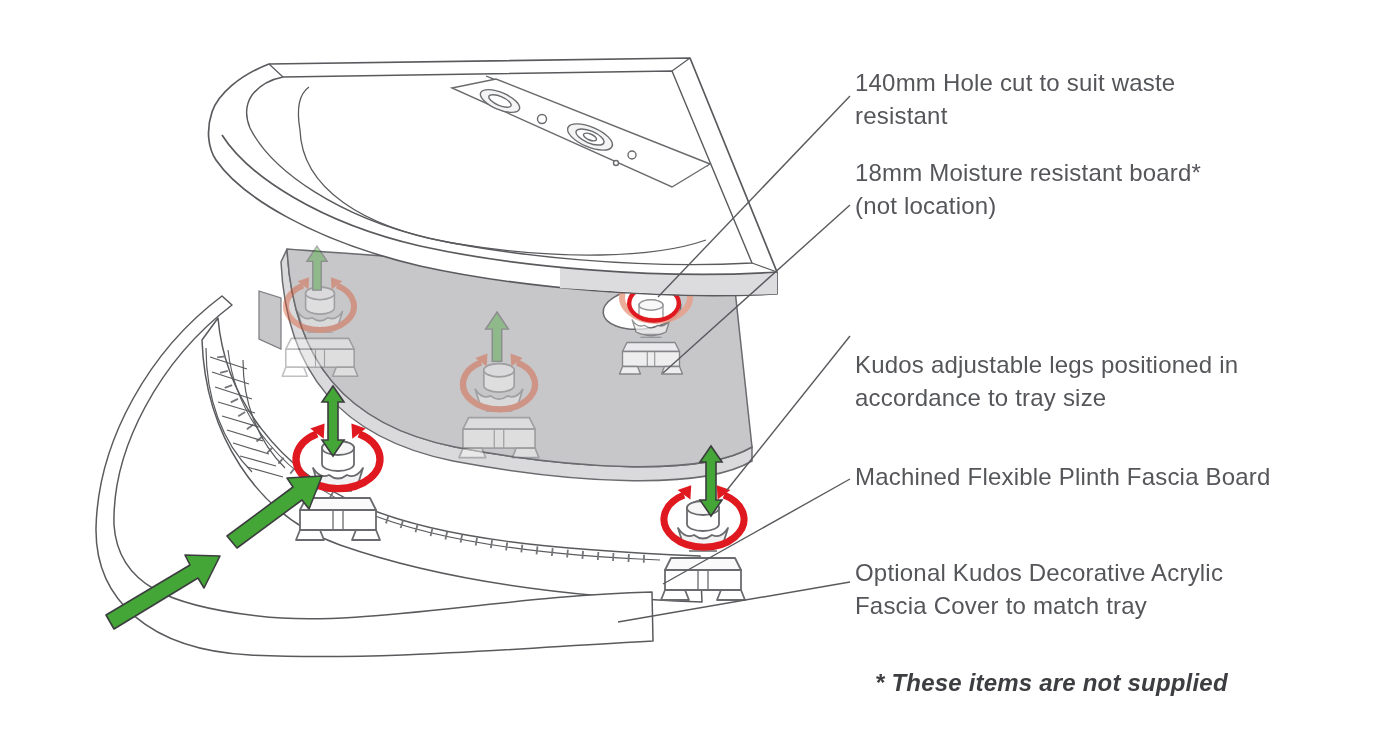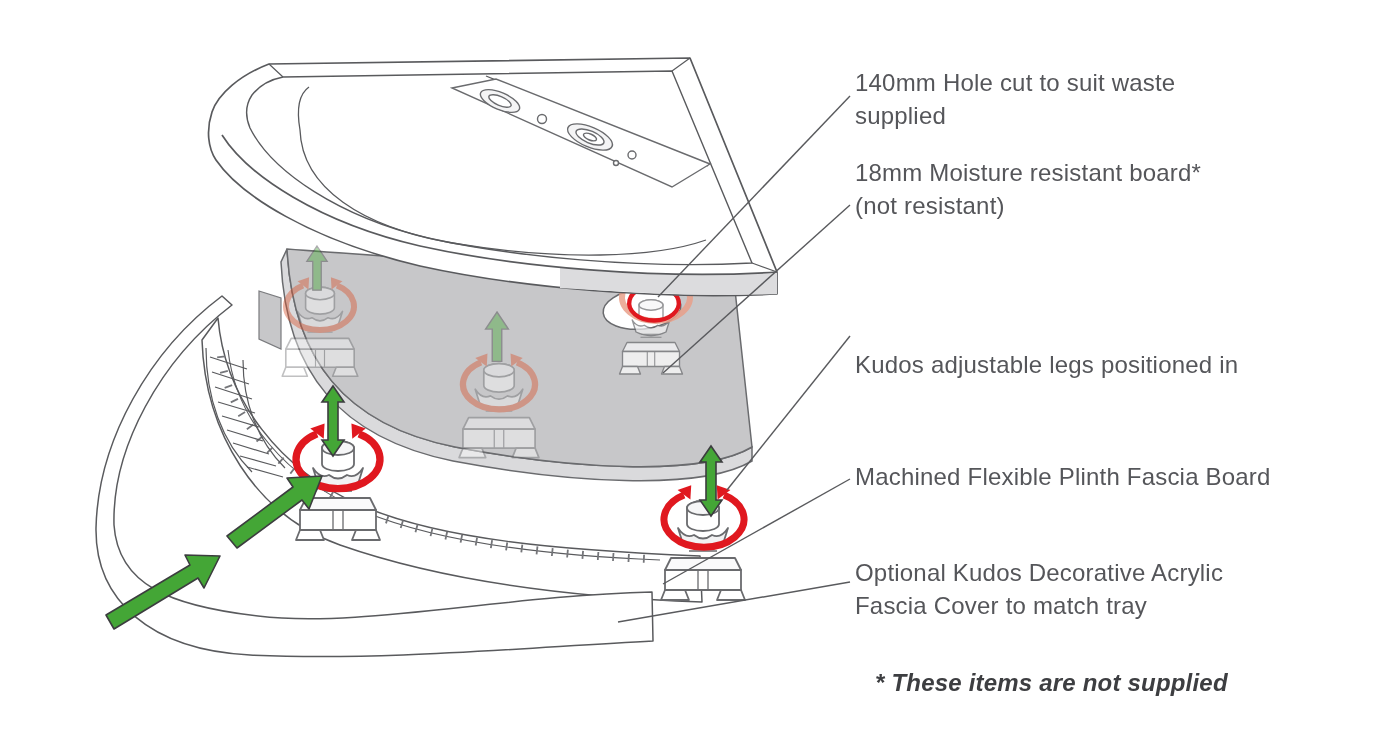--- a/index.html
+++ b/index.html
@@ -138,28 +138,29 @@
       <path d="M850,96 L658,297"></path>
       <path d="M850,205 L663,373"></path>
       <path d="M850,336 L727,490"></path>
       <path d="M850,479 L663,584"></path>
       <path d="M850,582 L618,622"></path>
     </g>
   </svg>
 
   <div class="label l1">
     <span>140mm Hole cut to suit waste</span>
-    <span>supplied</span>
+    <span>resistant</span>
   </div>
   <div class="label l2">
     <span>18mm Moisture resistant board*</span>
-    <span>(not resistant)</span>
+    <span>(not location)</span>
   </div>
   <div class="label l3">
     <span>Kudos adjustable legs positioned in</span>
+    <span>accordance to tray size</span>
   </div>
   <div class="label l5">
     <span>Optional Kudos Decorative Acrylic</span>
     <span>Fascia Cover to match tray</span>
   </div>
   <div class="label l4">
     <span>Machined Flexible Plinth Fascia Board</span>
     <span></span>
   </div>
 

